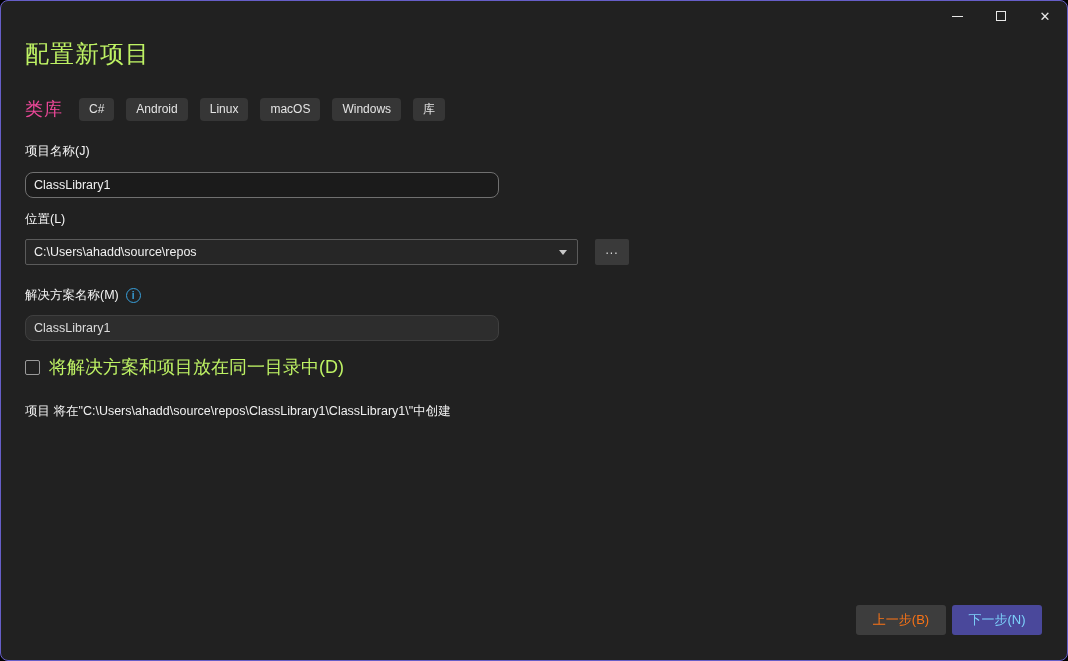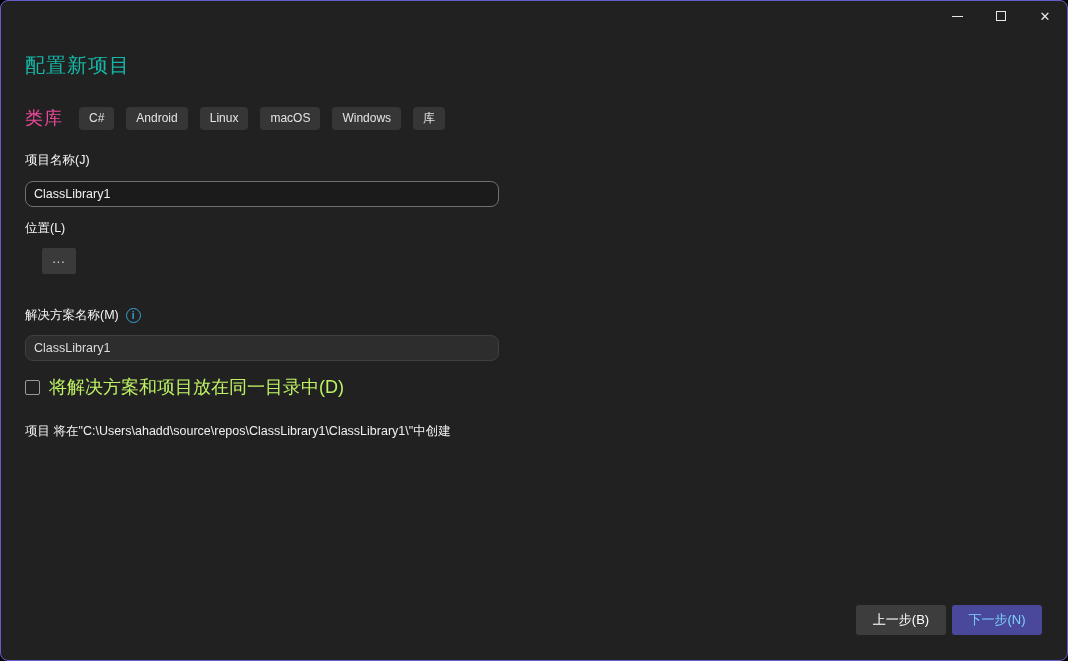--- a/index.html
+++ b/index.html
@@ -30,24 +30,24 @@
     display: flex; align-items: center; justify-content: center;
     color: #e8e8e8;
     cursor: default;
   }
   .min-line { width: 11px; height: 1px; background: #e8e8e8; }
   .max-box  { width: 10px; height: 10px; border: 1px solid #e8e8e8; }
   .close-glyph { font-size: 13px; line-height: 1; }
   
   .content { position: relative; padding: 0 24px; }
   .page-title {
-    margin-top: 19px;
-    font-size: 20px;
+    margin-top: 5px;
+    font-size: 24px;
     font-weight: 500;
-    color: #14b8a6;
+    color: #bef264;
     letter-spacing: 1px;
   }
   .tags-row {
     margin-top: 27px;
     display: flex;
     align-items: center;
   }
   .type-name {
     font-size: 18px;
     color: #ec4899;
@@ -80,21 +80,21 @@
     border: 1px solid #707070;
     border-radius: 8px;
     color: #f0f0f0;
     font-size: 12.5px;
     font-family: "Liberation Sans", "DejaVu Sans", sans-serif;
     padding: 0 8px;
     outline: none;
   }
   .mt-11 { margin-top: 11px; }
   .mt-13 { margin-top: 13px; }
-  .mt-18 { margin-top: 33px; }
+  .mt-18 { margin-top: 22px; }
   .combo-row { display: flex; align-items: center; margin-top: 11px; }
   .combo {
     width: 553px; height: 26px;
     background: #262626;
     border: 1px solid #5b5b5b;
     border-radius: 2px;
     display: flex;
     align-items: center;
     justify-content: space-between;
     padding: 0 10px 0 8px;
@@ -167,21 +167,21 @@
   }
   .btn {
     width: 90px; height: 30px;
     border: none;
     border-radius: 3px;
     font-size: 13px;
     font-family: "Liberation Sans", "DejaVu Sans", sans-serif;
     display: flex; align-items: center; justify-content: center;
     cursor: default;
   }
-  .btn-back { background: #3d3d3d; color: #ffffff; }
+  .btn-back { background: #3d3d3d; color: #f97316; }
   .btn-next { background: #4a489b; color: #7dd3fc; }
 </style>
 </head>
 <body>
 
 <div class="window">
 
   <div class="titlebar">
     <div class="tb-btn">
       <span class="min-line"></span>
@@ -206,20 +206,24 @@
       <span class="pill">macOS</span>
       <span class="pill">Windows</span>
       <span class="pill">库</span>
     </div>
 
     <div class="field-label">项目名称(J)</div>
     <input class="text-input" type="text" value="ClassLibrary1" style="">
 
     <div class="field-label mt-13">位置(L)</div>
     <div class="combo-row">
+      <div class="combo">
+        <span>C:\Users\ahadd\source\repos</span>
+        <span class="combo-arrow"></span>
+      </div>
       <button class="browse-btn">...</button>
     </div>
 
     <div class="field-label mt-18">
       <span>解决方案名称(M)</span>
       <span class="info-badge">i</span>
     </div>
     <input class="text-input input-solution mt-11" type="text" style="margin-top: 11px;" value="ClassLibrary1">
 
     <div class="checkbox-row">

